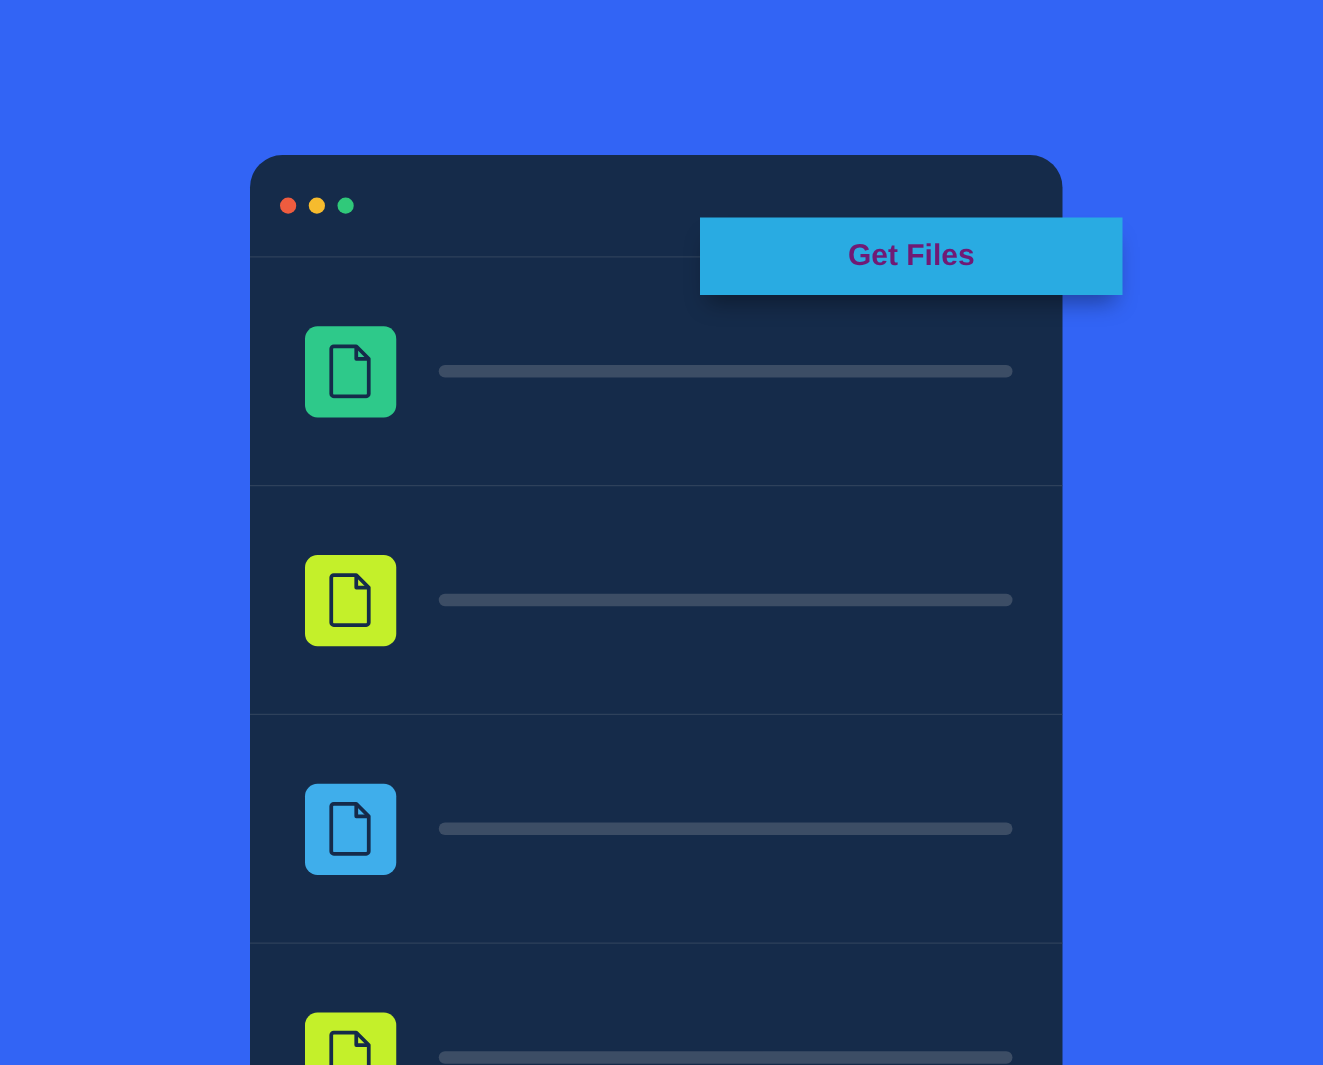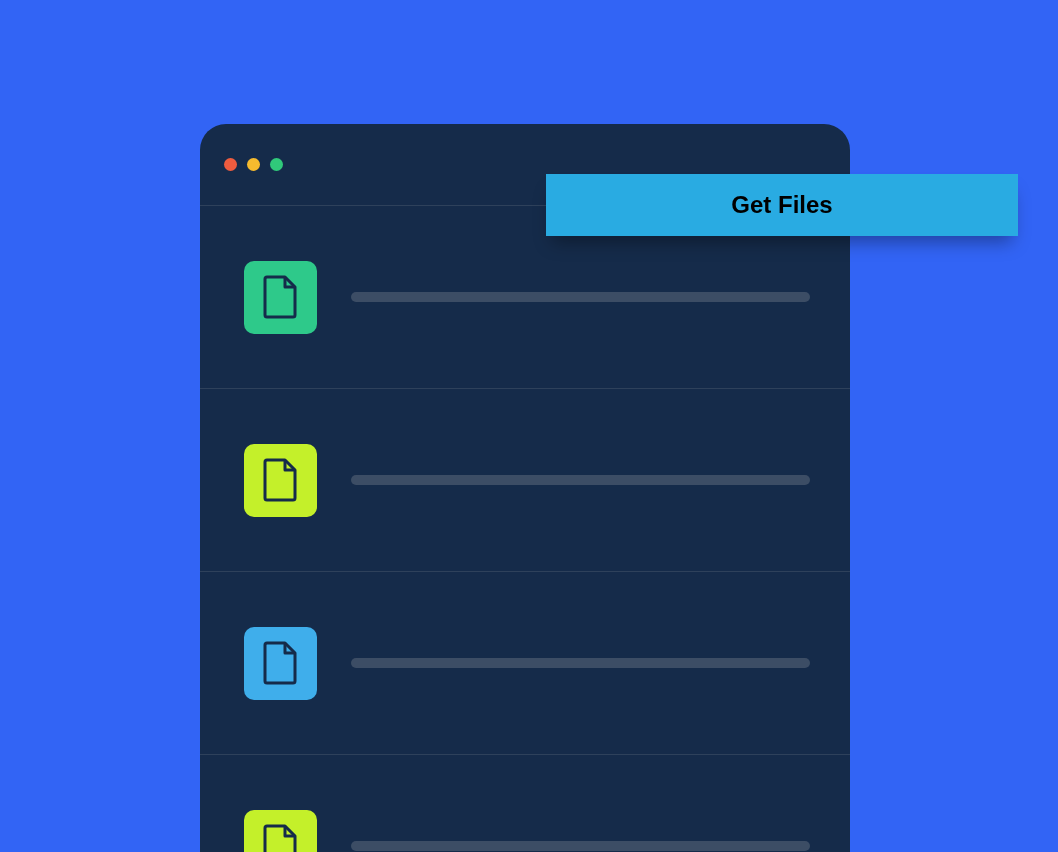--- a/index.html
+++ b/index.html
@@ -59,26 +59,26 @@
 
   .row-bar {
     flex: 1 1 auto;
     height: 10px;
     background: #3C4D65;
     border-radius: 5px;
   }
 
   .get-files-btn {
     position: absolute;
-    left: 546px;
+    left: 560px;
     top: 174px;
-    width: 472px;
+    width: 338px;
     height: 62px;
     background: #29ABE2;
-    color: #000000;
+    color: #701a75;
     font-size: 24px;
     font-weight: 600;
     display: flex;
     align-items: center;
     justify-content: center;
     cursor: pointer;
     box-shadow: 0 12px 18px -6px rgba(0,0,0,0.35);
   }
 </style>
 </head>

